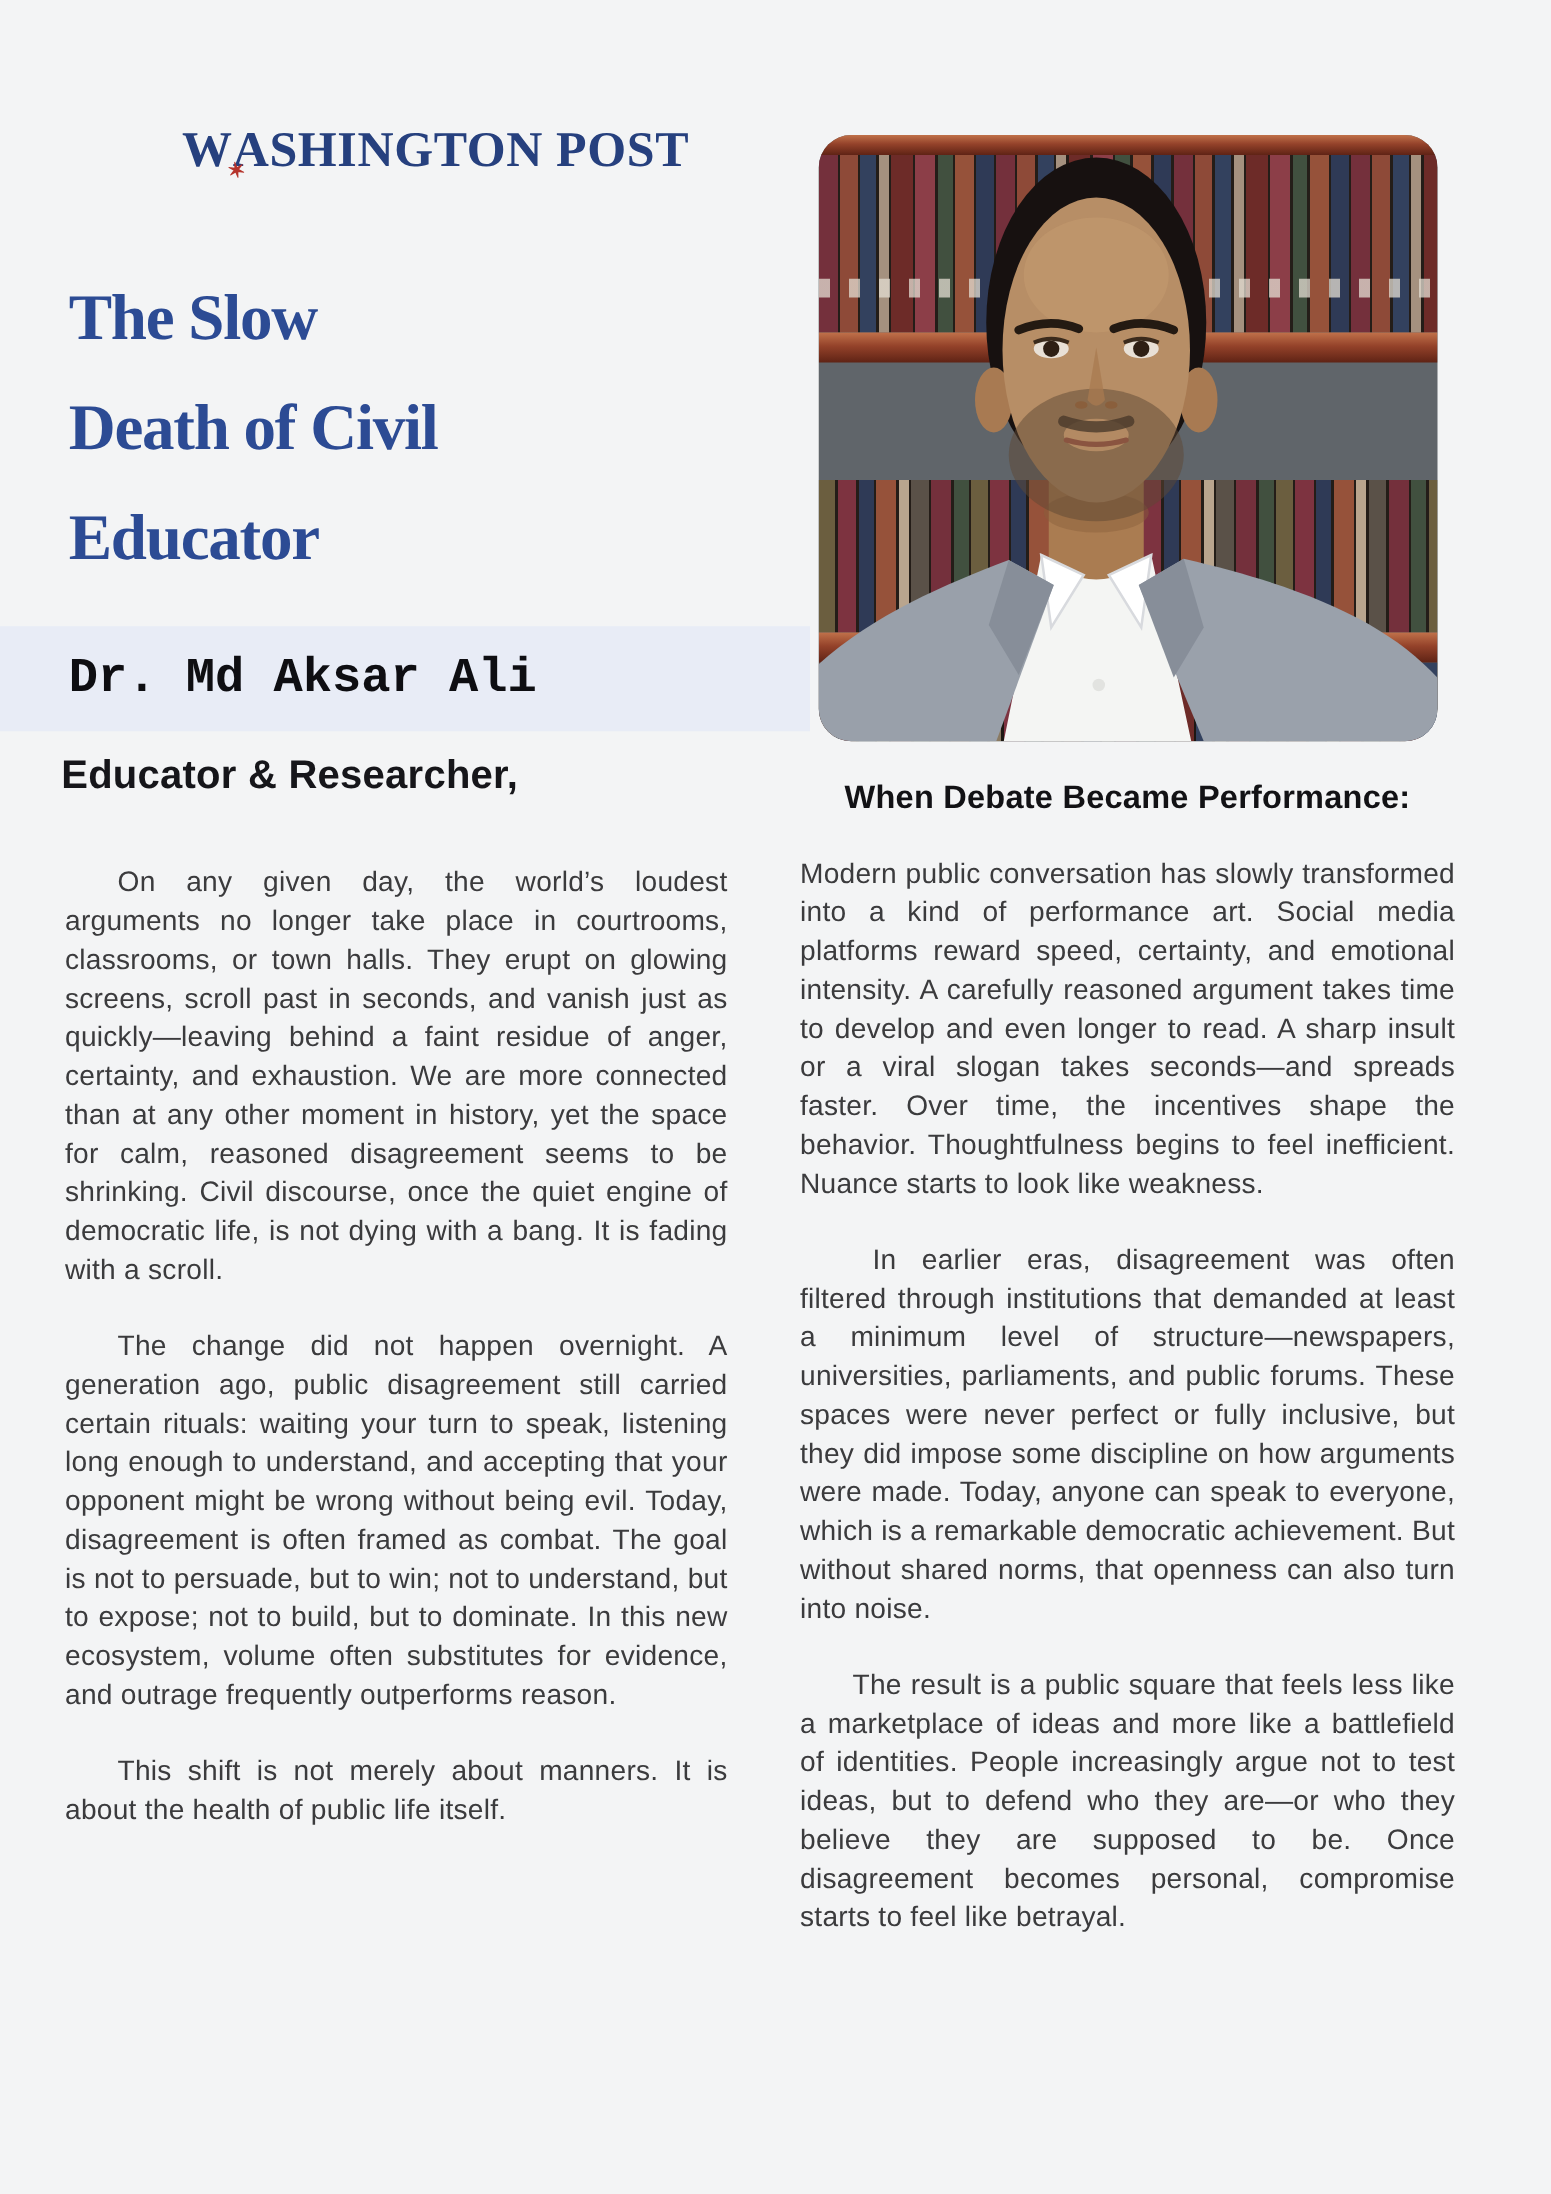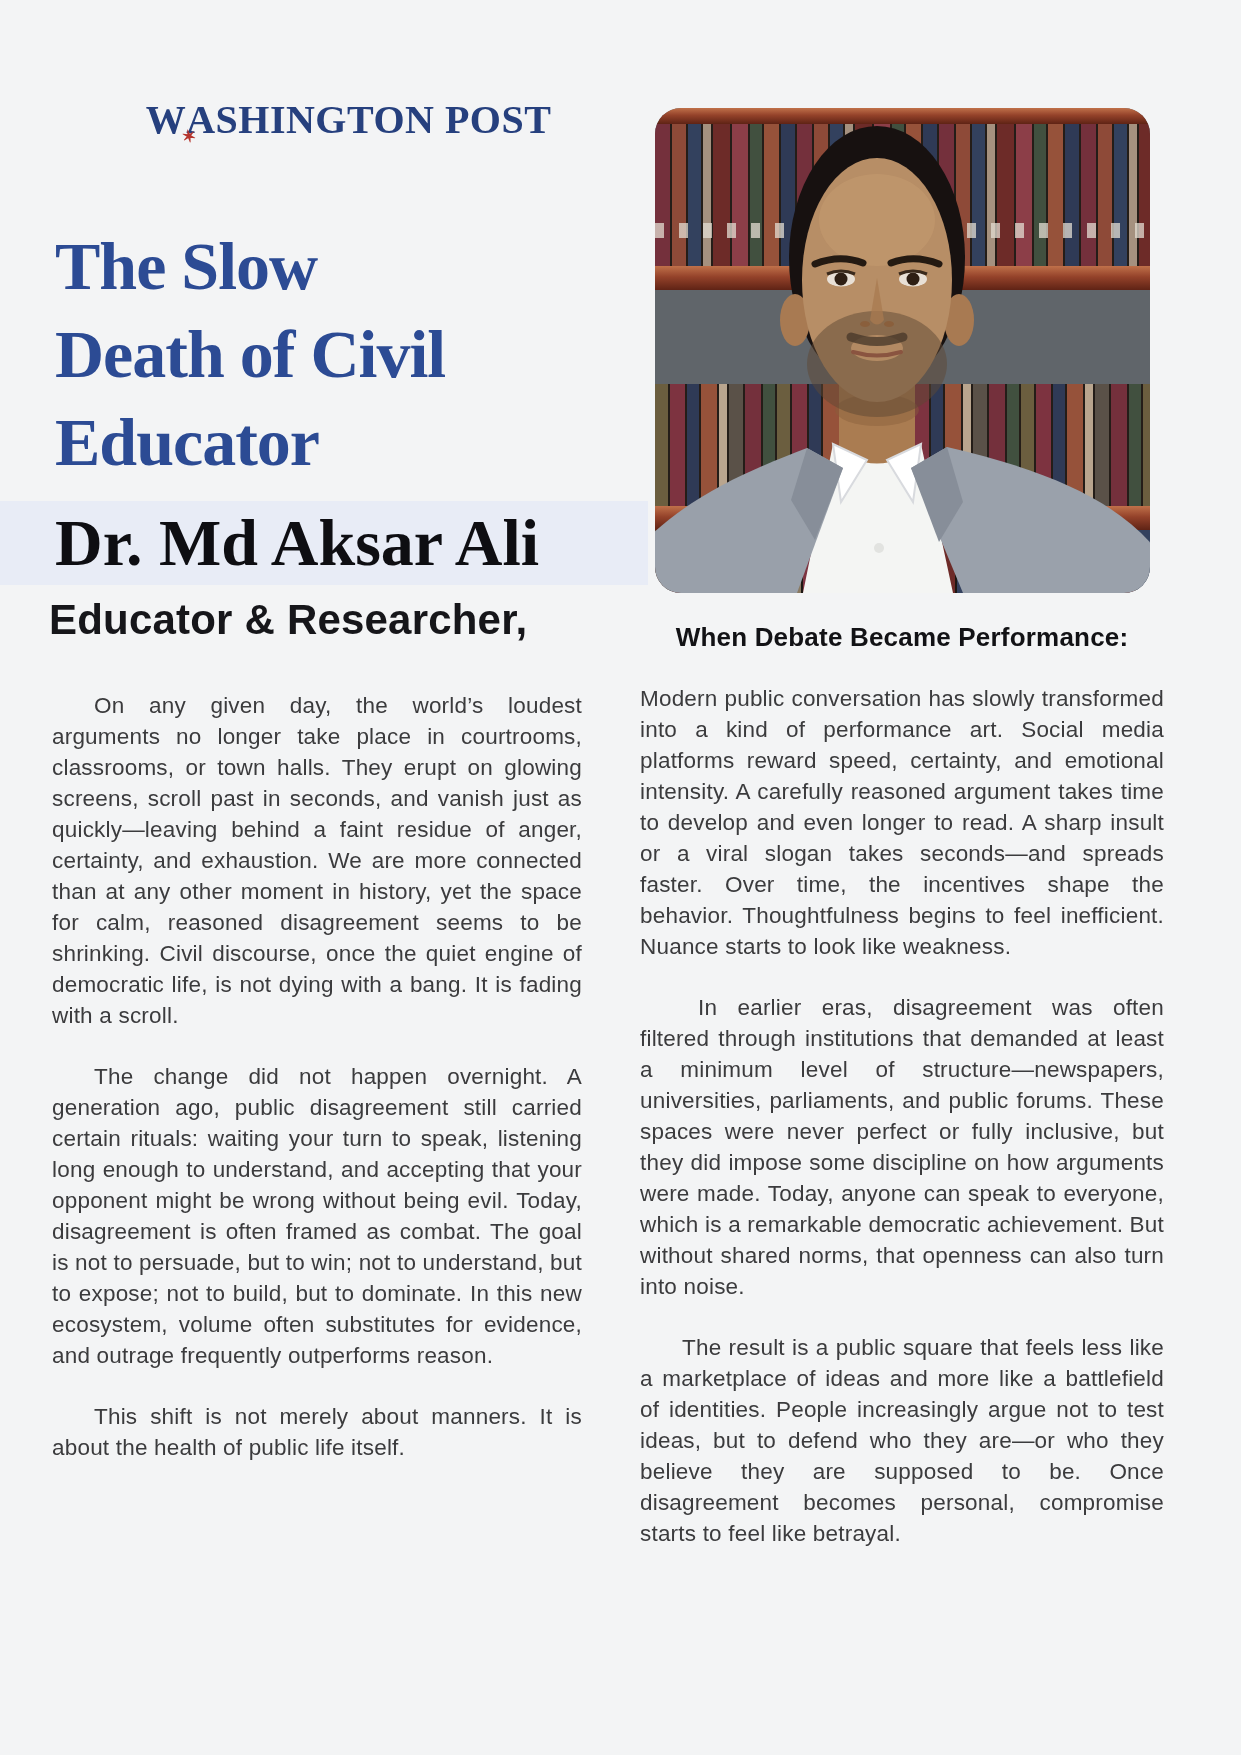--- a/index.html
+++ b/index.html
@@ -18,38 +18,38 @@
   }
   .brand-a{position:relative;display:inline-block;}
   .brand-star{
     position:absolute;left:-4px;bottom:-2px;font-size:17px;line-height:1;
     color:var(--accent_red,#b5342c);transform:rotate(-12deg);
   }
   
   .headline{
     position:absolute;left:55px;top:176px;width:560px;
     font-family:"Liberation Serif","DejaVu Serif",serif;
-    font-weight:700;font-size:68px;line-height:88px;letter-spacing:-1px;
+    font-weight:700;font-size:52px;line-height:88px;letter-spacing:-1px;
     color:var(--headline,#2c4b94);
   }
   .headline span{display:block;}
   
   .band{
     position:absolute;left:0;top:501px;width:648px;height:84px;
     background:var(--band,#e8ecf6);
   }
   .band .author{
     position:absolute;left:55px;top:0;line-height:84px;
-    font-family:Liberation Serif, serif;
-    font-weight:700;font-size:66px;color:#0e0e12;white-space:nowrap;
+    font-family:Liberation Mono, monospace;
+    font-weight:700;font-size:39px;color:#0e0e12;white-space:nowrap;
   }
   
   .role{
     position:absolute;left:49px;top:597px;width:560px;
-    font-weight:700;font-size:42px;line-height:45px;color:#16161a;
+    font-weight:700;font-size:32px;line-height:45px;color:#16161a;
     letter-spacing:.2px;
   }
   
   .photo{
     position:absolute;left:655px;top:108px;width:495px;height:485px;
     border-radius:26px;overflow:hidden;background:#60656a;
   }
   .board{position:absolute;left:0;width:100%;height:24px;
     background:linear-gradient(180deg,#c0714a 0%,#94422a 45%,#5f2315 100%);}
   .board.b0{top:0;height:16px;}

